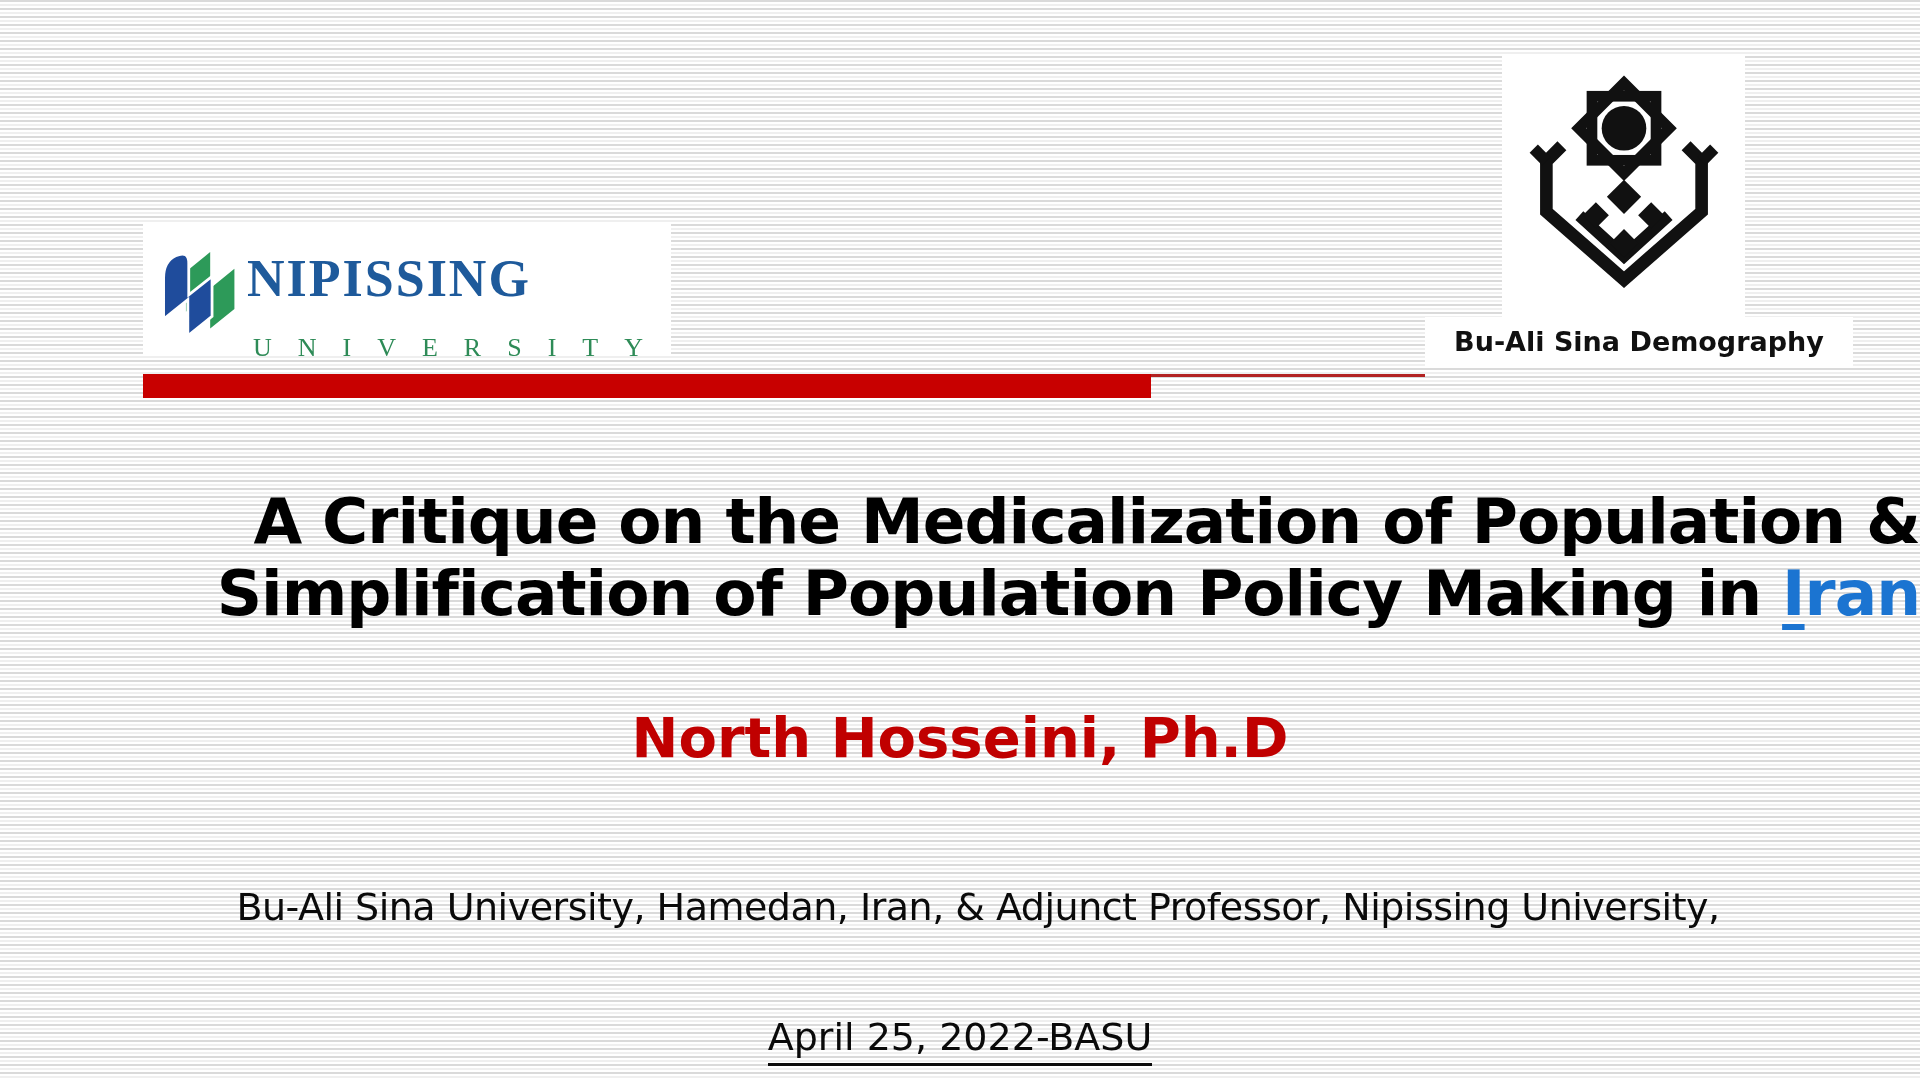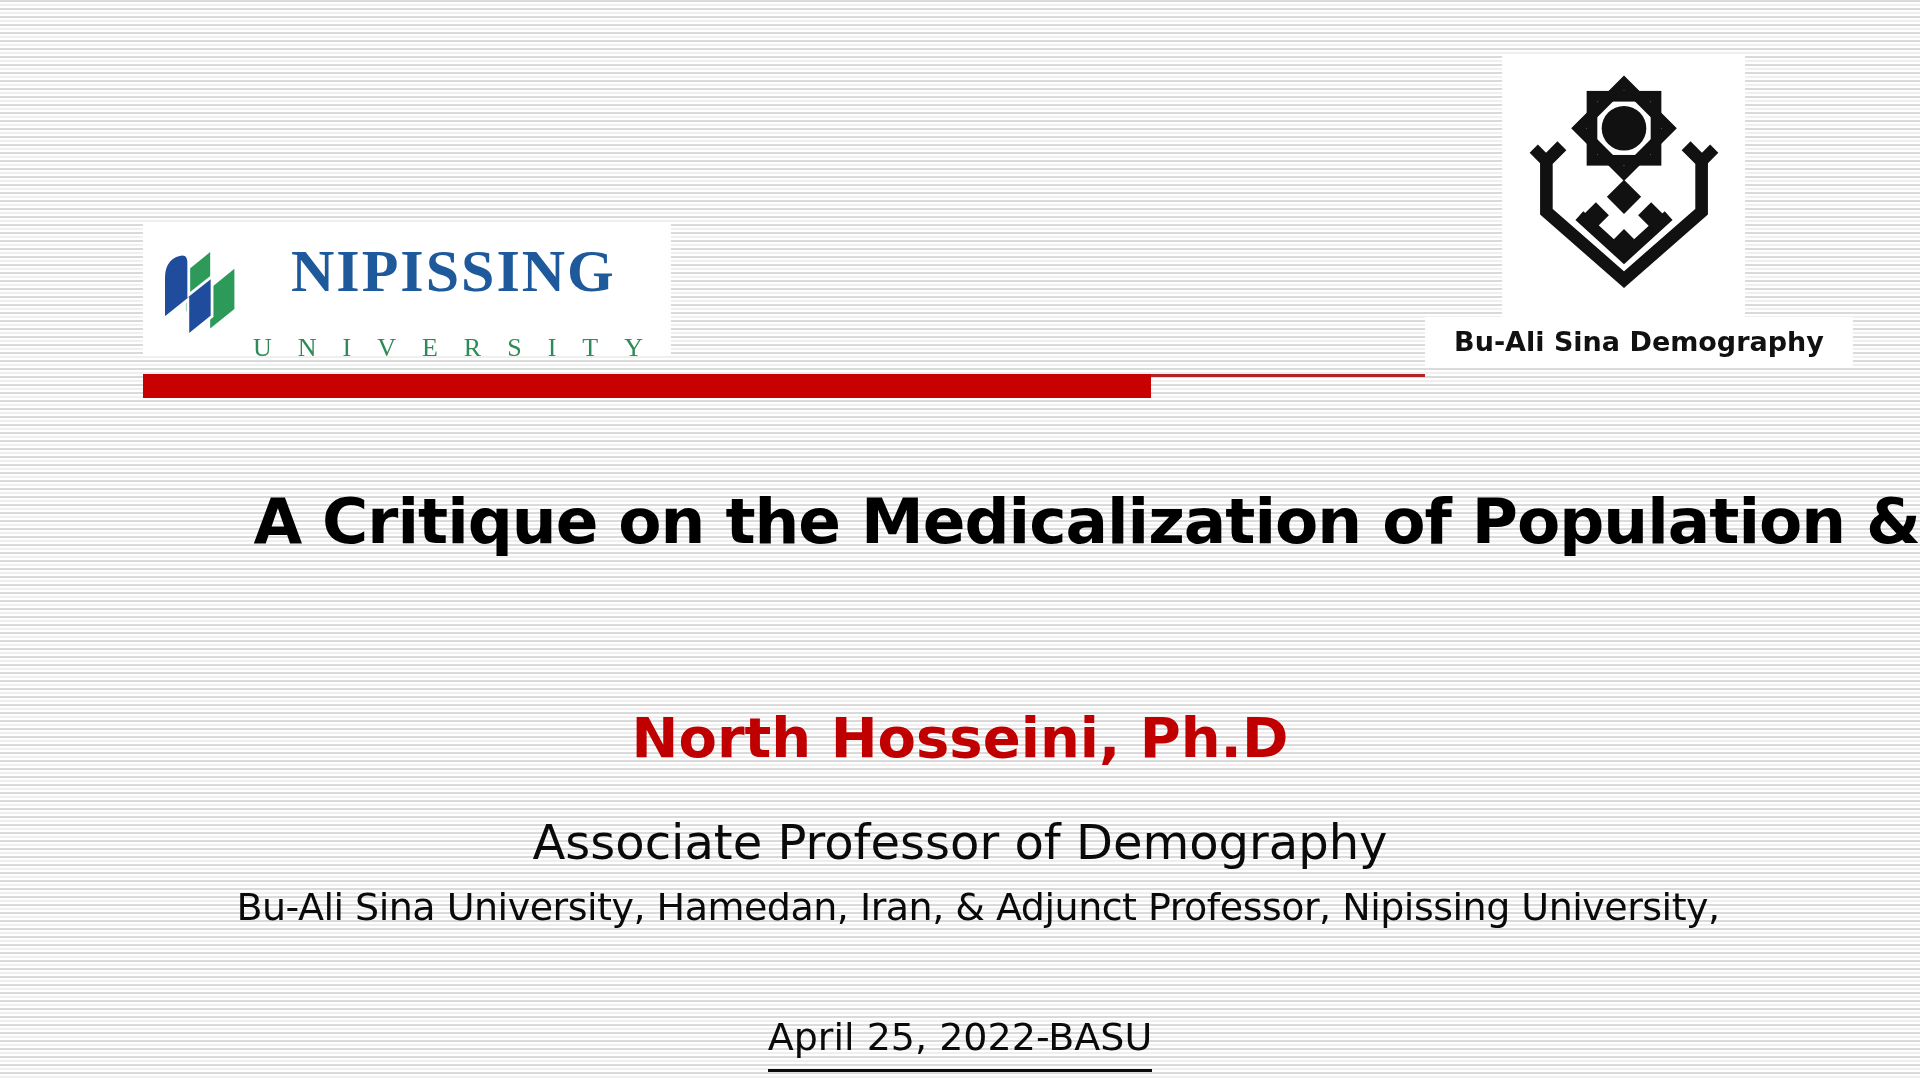--- a/index.html
+++ b/index.html
@@ -11,23 +11,23 @@
         #ffffff 2px, #ffffff 4px,
         #efefef 4px, #efefef 6px,
         #ffffff 6px, #ffffff 8px);
     font-family:"DejaVu Sans","Liberation Sans",sans-serif;
     color:#0a0a0a;
   }
   
   .nipissing-box{position:absolute;left:143px;top:223px;width:528px;height:133px;background:#ffffff;}
   .nipissing-icon{position:absolute;left:15px;top:22px;width:82px;height:98px;}
   .nipissing-name{
-    position:absolute;left:104px;top:18px;line-height:1;white-space:nowrap;
+    position:absolute;left:104px;top:30px;line-height:1;white-space:nowrap;
     font-family:"Liberation Serif","DejaVu Serif",serif;font-weight:bold;
-    font-size:60px;letter-spacing:2px;color:#1E5A9B;margin-left:44px;
+    font-size:52px;letter-spacing:2px;color:#1E5A9B;
   }
   .nipissing-sub{
     position:absolute;left:110px;top:97px;line-height:1;white-space:nowrap;
     font-family:"Liberation Serif","DejaVu Serif",serif;
     font-size:26px;letter-spacing:26px;color:#2E8B57;margin-top:15px;
   }
   .buali-emblem-box{position:absolute;left:1502px;top:55px;width:243px;height:262px;background:#ffffff;
     display:flex;align-items:center;justify-content:center;}
   .buali-caption-box{position:absolute;left:1425px;top:317px;width:428px;height:49px;background:#ffffff;
     text-align:center;line-height:49px;font-weight:bold;font-size:27px;color:#111;white-space:nowrap;}
@@ -52,21 +52,21 @@
   }
   .affiliation{
     position:absolute;left:0;top:884px;width:1920px;text-align:center;
     font-size:38px;line-height:47px;letter-spacing:-0.5px;color:#0a0a0a;
   }
   .affiliation .line{white-space:nowrap;margin-left:36px;}
   .date-line{
     position:absolute;left:0;top:1016px;width:1920px;text-align:center;
     font-size:38px;line-height:1.15;color:#0a0a0a;
   }
-  .date-line span{display:inline-block;border-bottom:3px solid #0a0a0a;padding-bottom:9px;white-space:nowrap;}
+  .date-line span{display:inline-block;border-bottom:3px solid #0a0a0a;padding-bottom:3px;white-space:nowrap;}
 </style>
 </head>
 <body>
 
 <div class="slide">
 
   <div class="nipissing-box">
     <svg class="nipissing-icon" viewBox="0 0 88 100" preserveAspectRatio="xMidYMid meet">
       <path d="M30 26 L56 5 L56 44 L82 23 L82 66 L56 87 L56 48 L30 69 Z" fill="#2D9A59"></path>
       <path d="M6 33 Q6 15 19 9 Q33 3 33 17 L33 51 L58 31 L58 74 L32 95 L32 56 L6 77 Z" fill="#1F4C9C" stroke="#ffffff" stroke-width="3"></path>
@@ -94,24 +94,24 @@
       </g>
     </svg>
   </div>
   <div class="buali-caption-box">Bu-Ali Sina Demography</div>
 
   <div class="red-bar"></div>
   <div class="red-line"></div>
 
   <div class="title">
     <div class="line">A Critique on the Medicalization of Population &amp;</div>
+    <div class="line"><span>Simplification of Population Policy Making in </span><span class="iran"><span class="iran-initial">I</span><span>ran</span></span></div>
   </div>
 
   <div class="author">North Hosseini, Ph.D</div>
-  <div class="role">Associate Professor of Demography</div>
   <div class="affiliation">
     <div class="line">Bu-Ali Sina University, Hamedan, Iran, &amp; Adjunct Professor, Nipissing University,</div>
   </div>
 
   <div class="date-line">
     <span>April 25, 2022-BASU</span>
   </div>
 
 </div>
 

